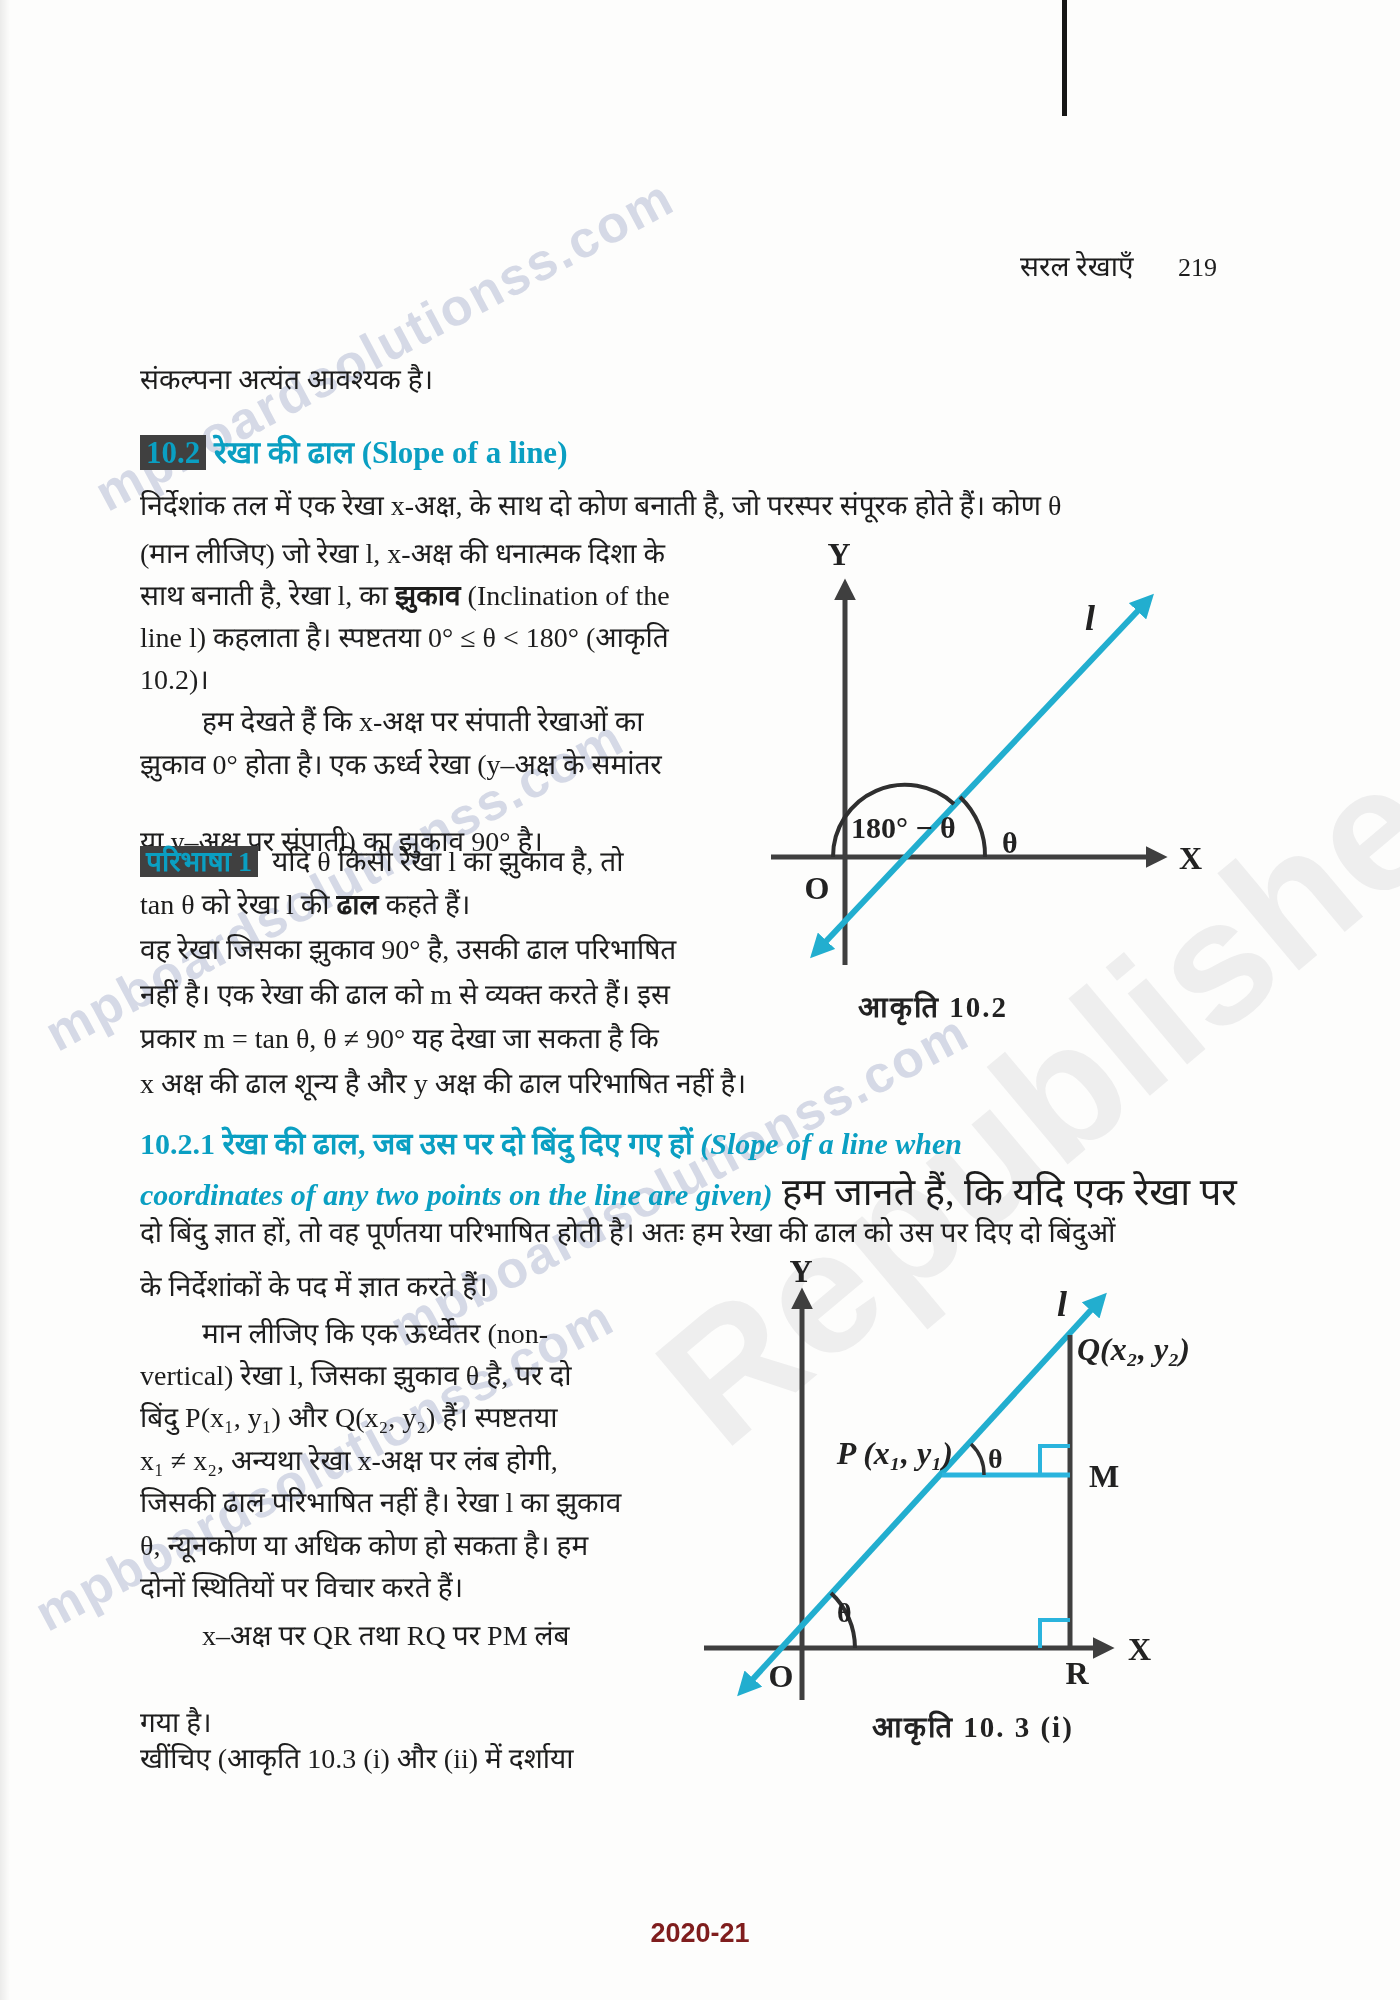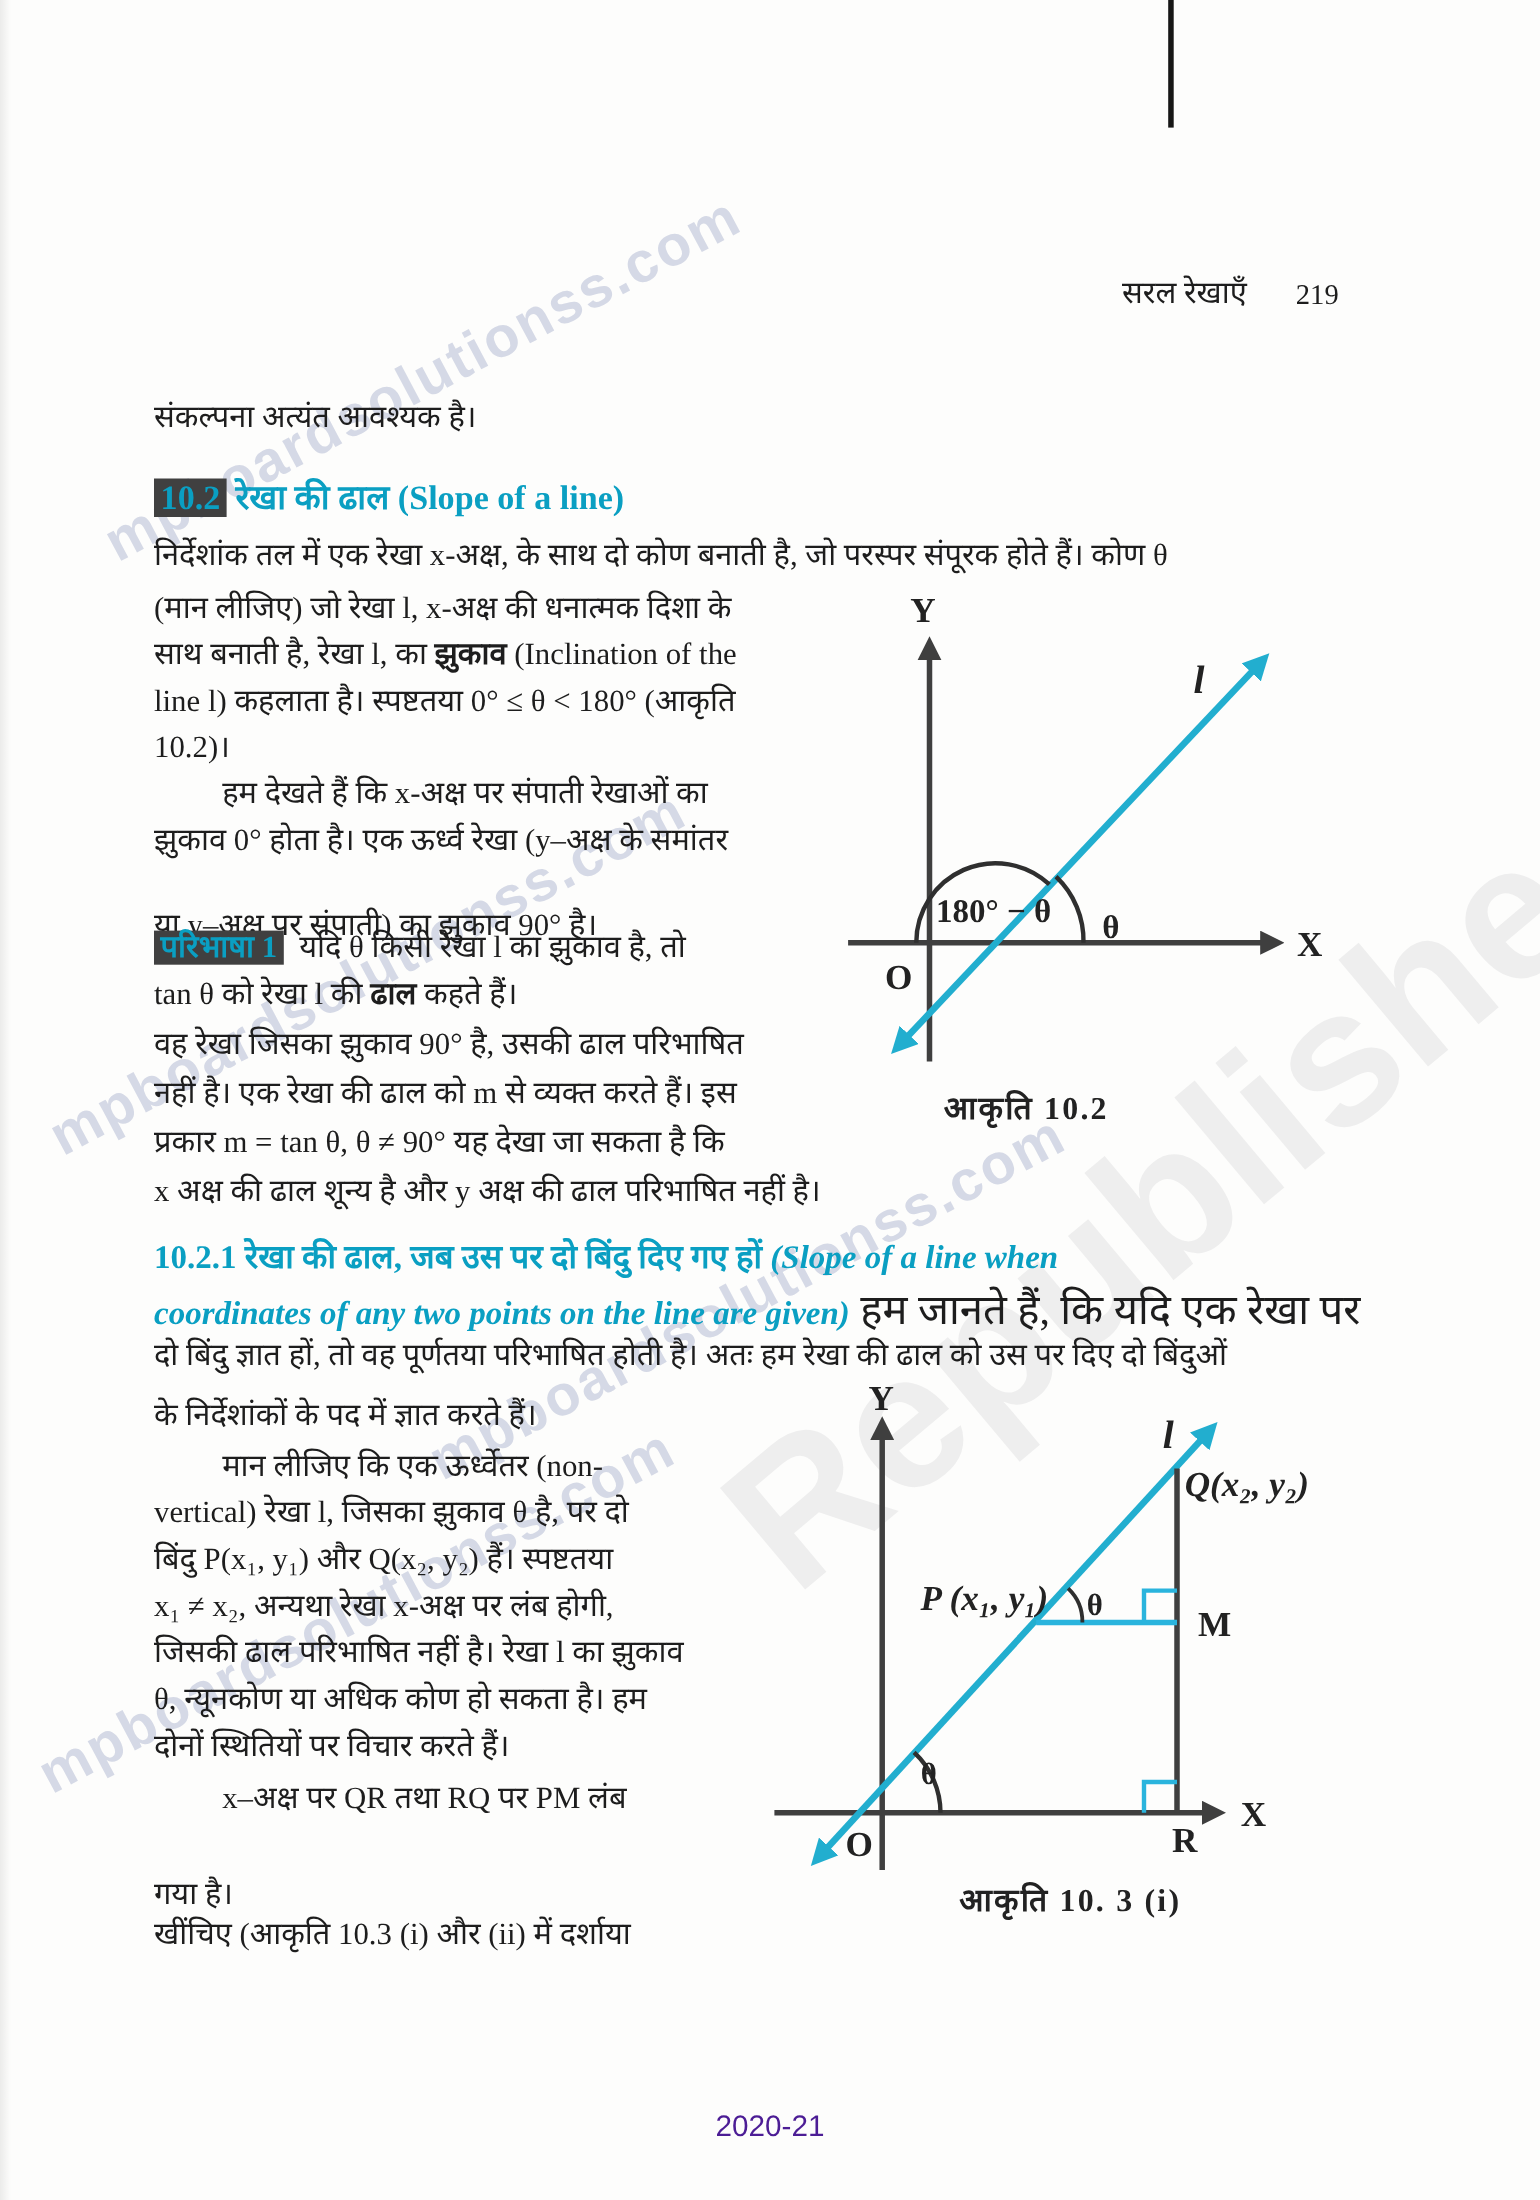--- a/index.html
+++ b/index.html
@@ -31,21 +31,21 @@
   .wm-big {
     position:absolute; font-family:"Liberation Sans",sans-serif; font-weight:bold;
     color:rgba(105,110,122,0.10); transform:rotate(-40deg); transform-origin:left top;
     font-size:175px; white-space:nowrap; pointer-events:none;
   }
   .regmark { position:absolute; left:1062px; top:0; width:5px; height:116px; background:#161616; }
   .edge-left { position:absolute; left:0; top:0; width:10px; height:100%;
     background:linear-gradient(to right, rgba(0,0,0,0.07), rgba(0,0,0,0)); }
   .footer {
     position:absolute; left:0; top:1918px; width:100%; text-align:center;
-    font-family:"Liberation Sans",sans-serif; font-size:27px; color:#4c1d95;
+    font-family:"Liberation Sans",sans-serif; font-size:27px; color:#7f1d1d;font-weight:bold;
   }
   svg text { font-family:"Liberation Serif","DejaVu Serif",serif; fill:#222; }
 </style>
 </head>
 <body>
 
 <div class="page">
 
   <div class="edge-left"></div>
   <div class="wm" style="left:85px; top:470px;">mpboardsolutionss.com</div>

